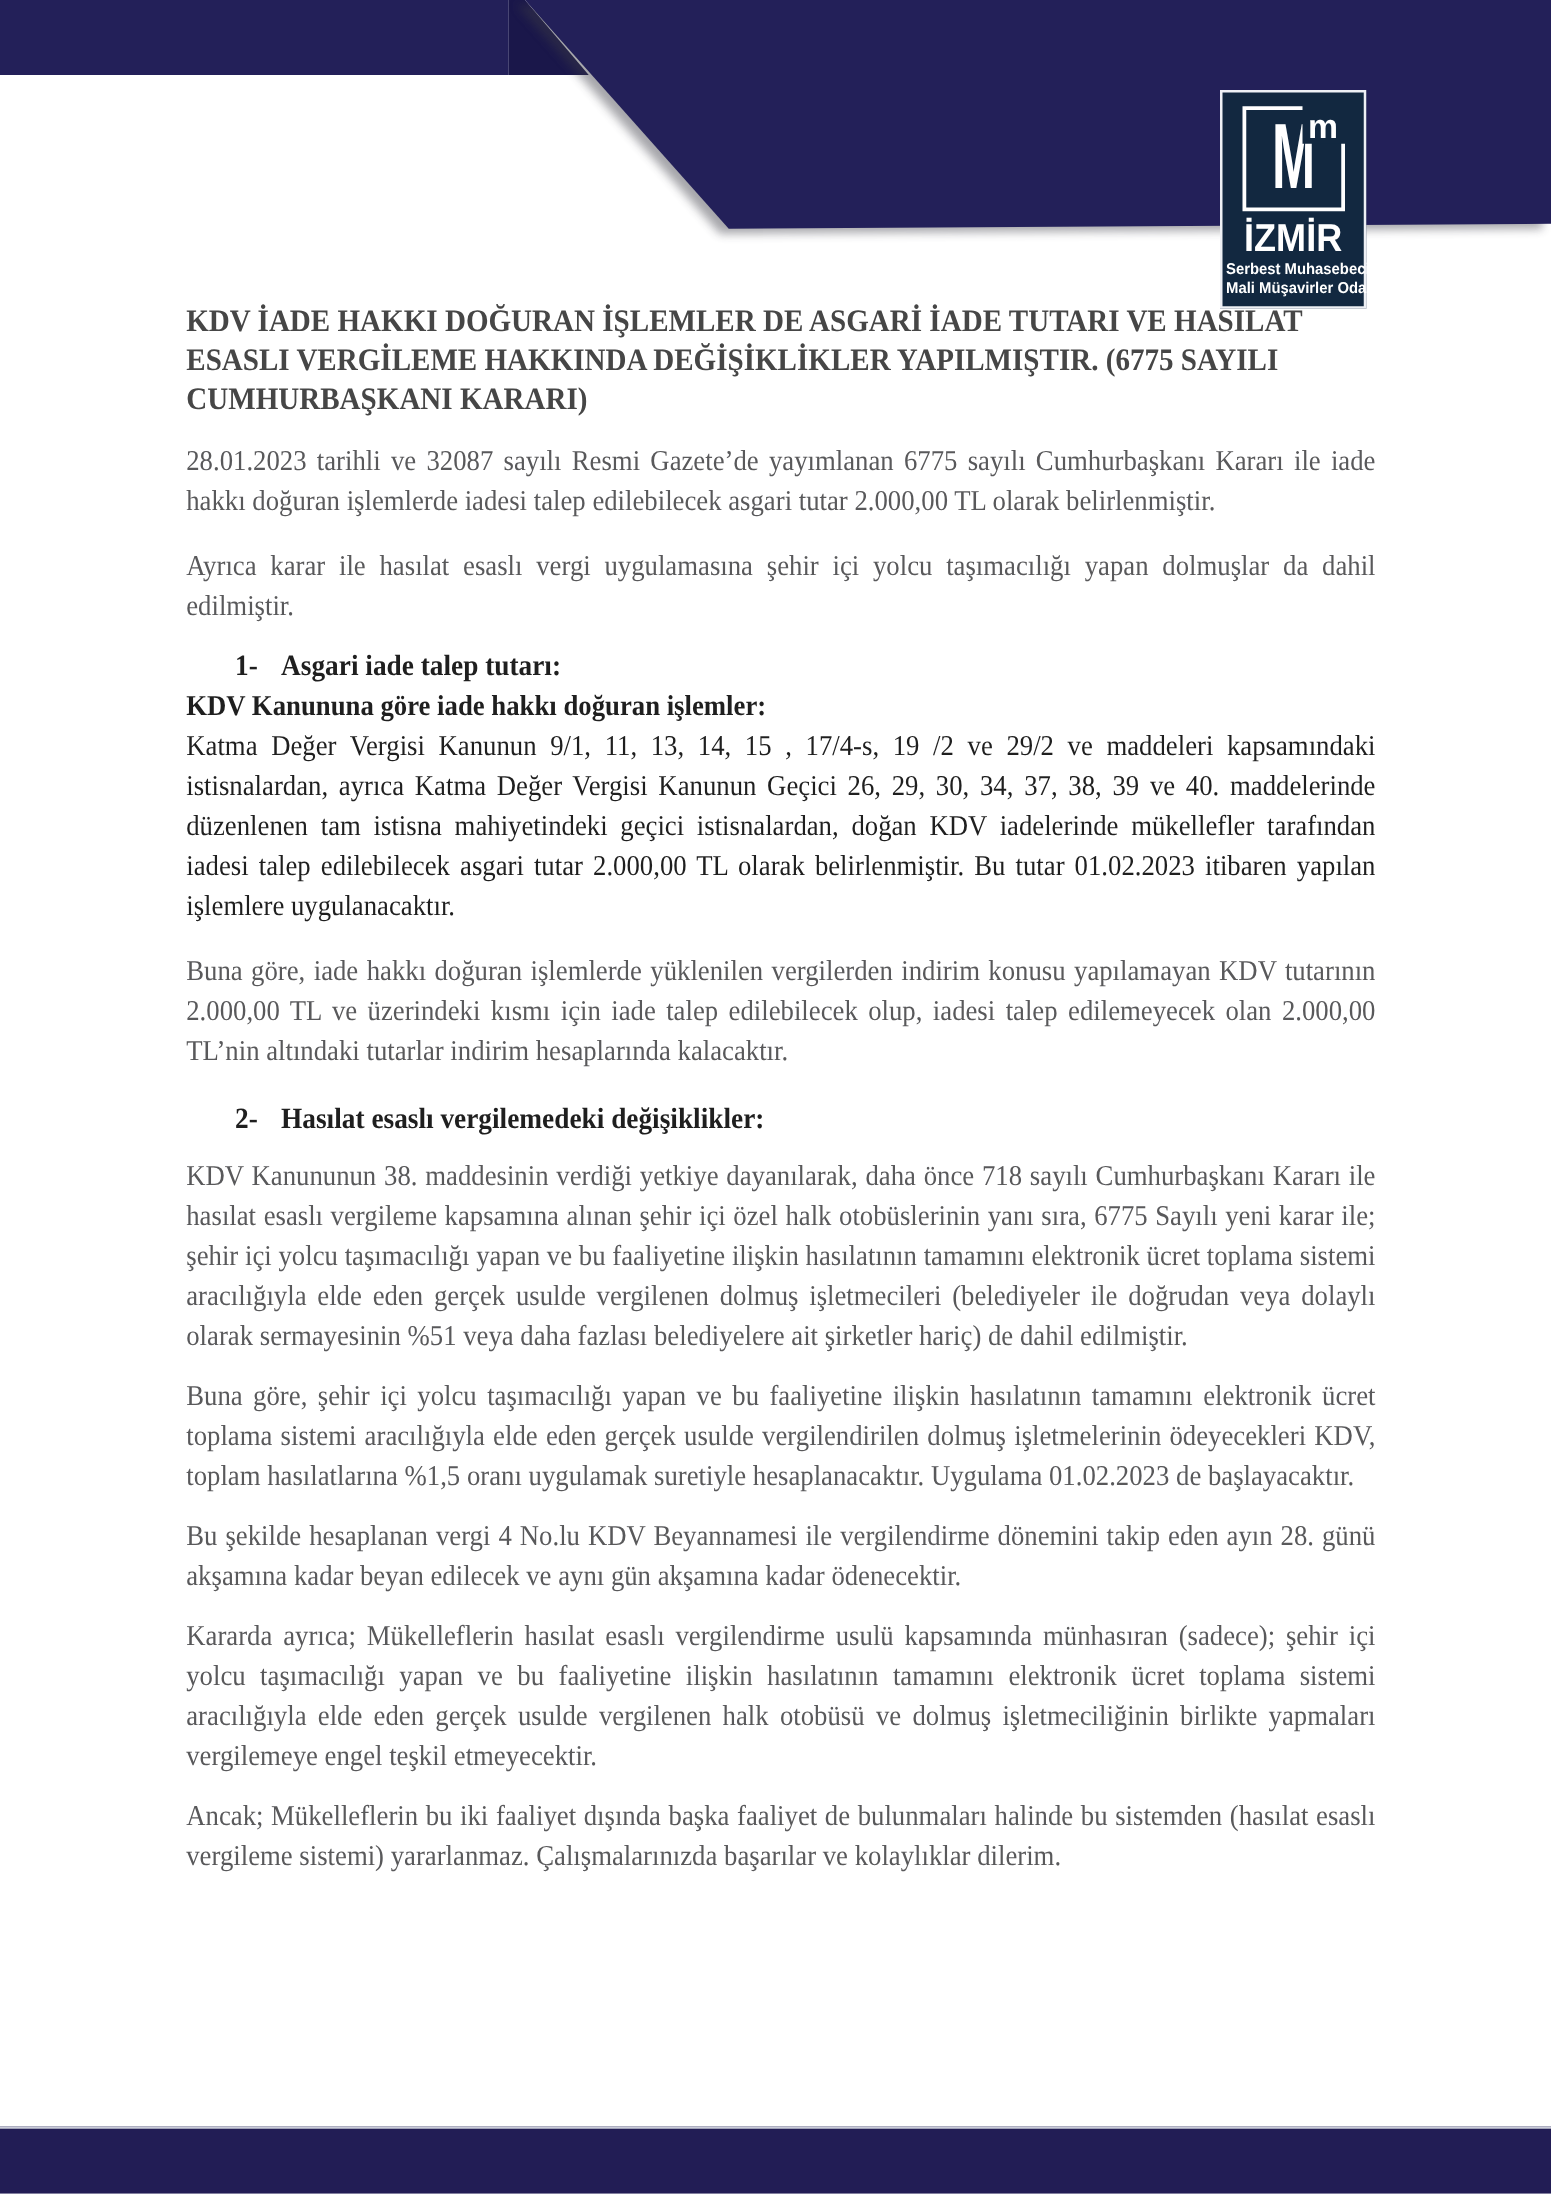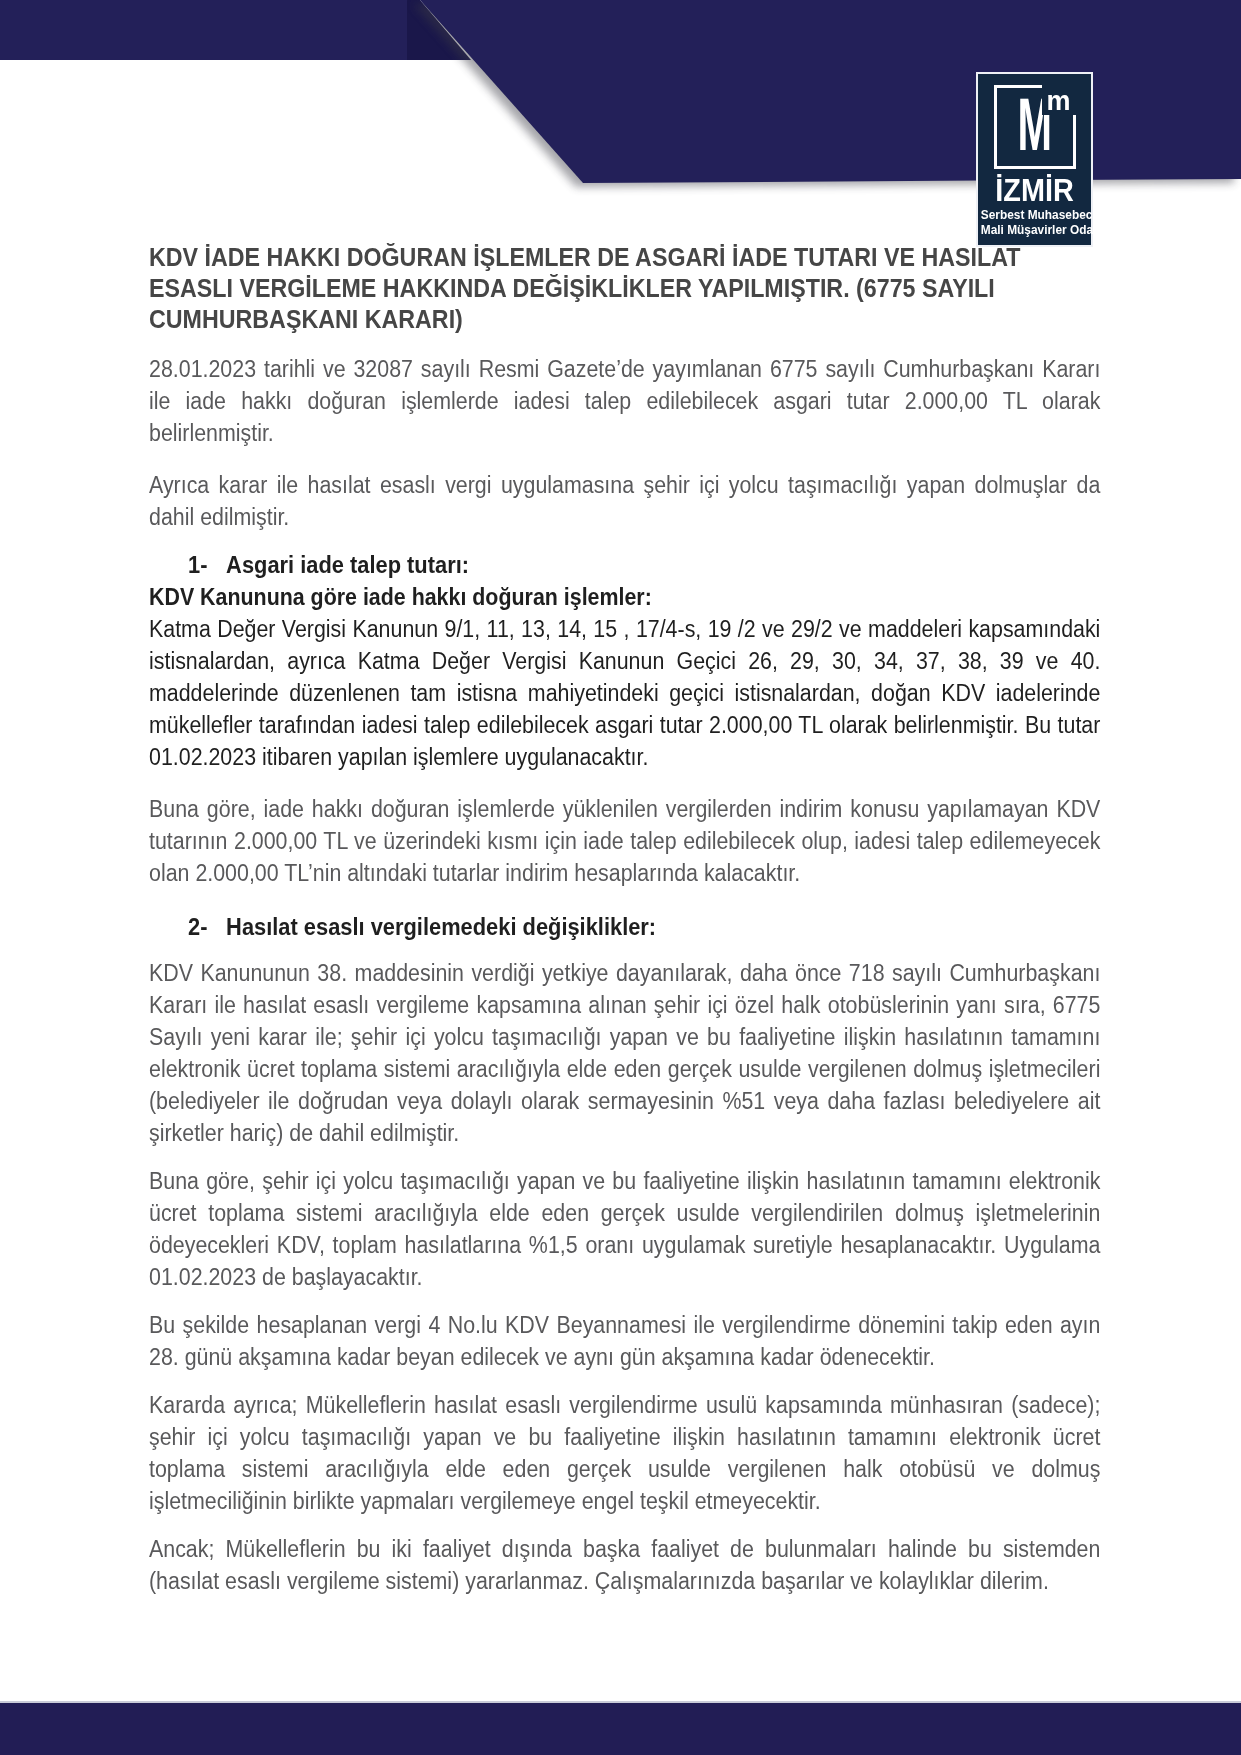--- a/index.html
+++ b/index.html
@@ -57,20 +57,21 @@
     transform: scaleX(0.95);
     white-space: nowrap;
   }
   .org-line:first-of-type { margin-top: 3px; }
 
   
   .doc {
     position: absolute; left: 149px; top: 0;
     width: 951px;
     padding-top: 242px;
+    font-family: Liberation Serif, serif;
   }
   .cond {
     width: 1023px;
     transform: scaleX(0.93);
     transform-origin: 0 0;
   }
   .title {
     font-size: 25px; font-weight: bold; color: #464646;
     line-height: 31px; text-align: left;
     margin: 0 0 18px 0;

